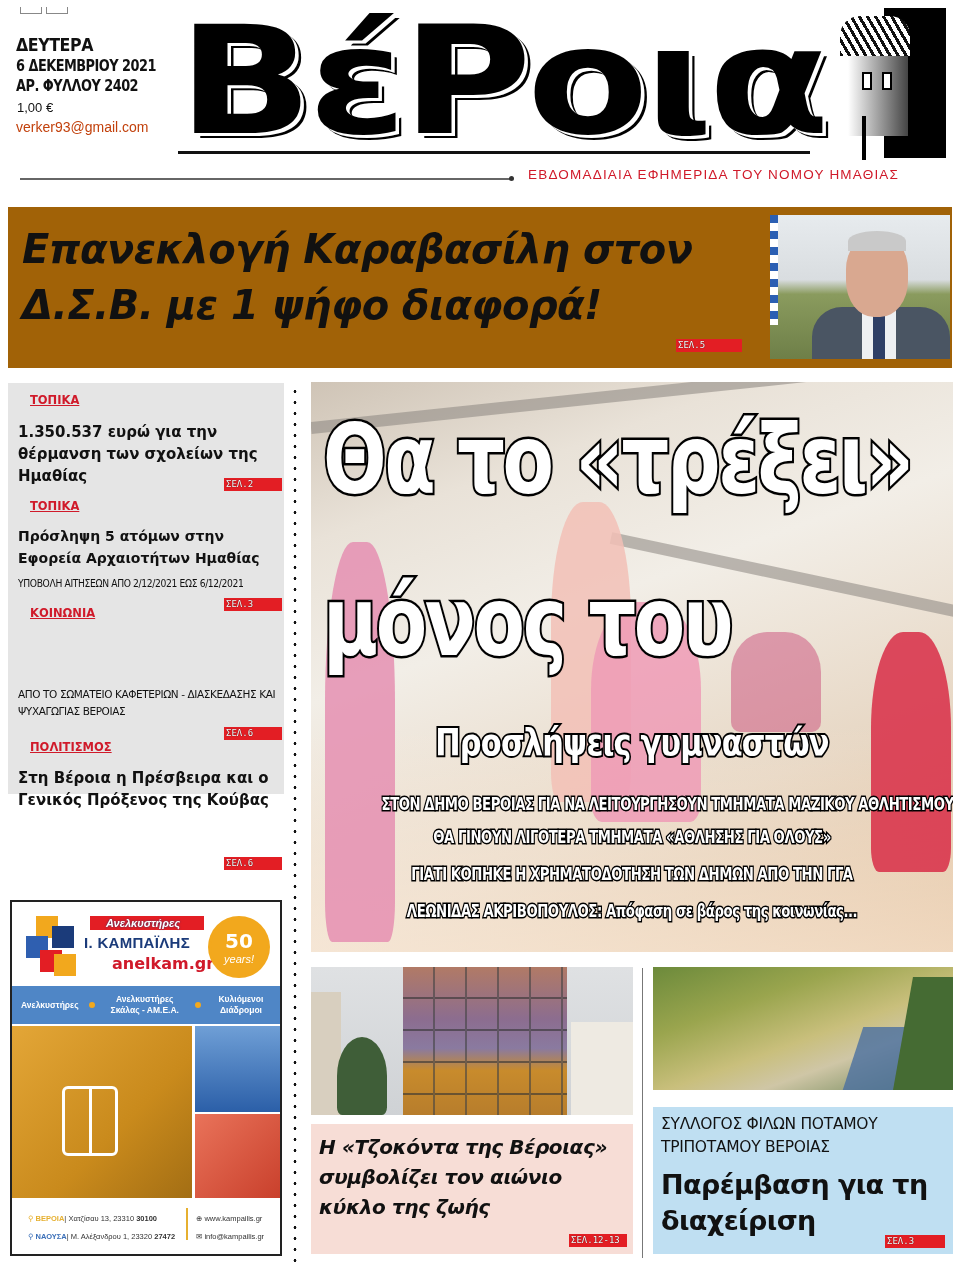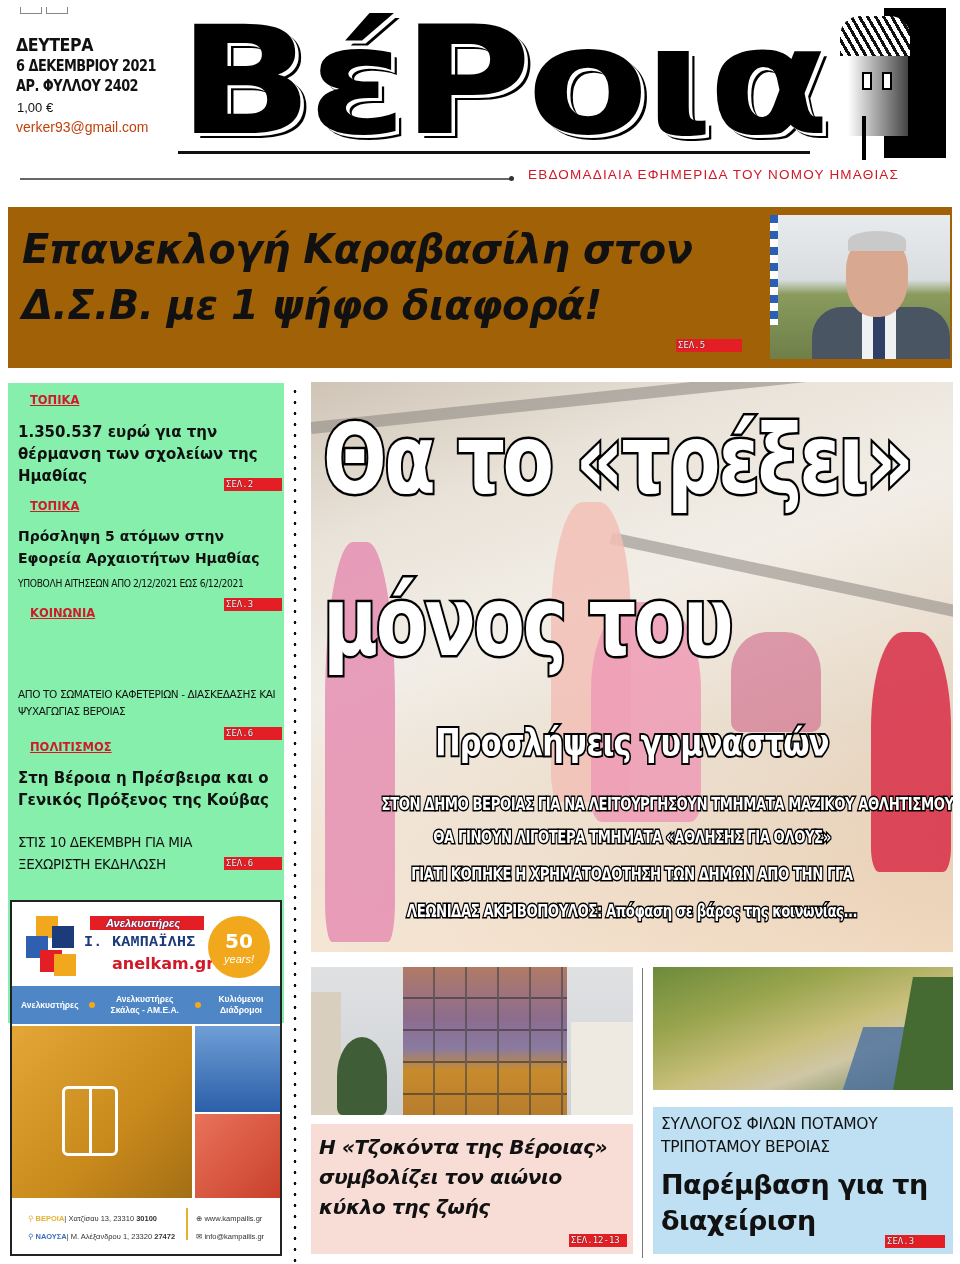--- a/index.html
+++ b/index.html
@@ -46,21 +46,21 @@
   .lead-banner .photo .flag { position: absolute; left: 0; top: 0; width: 8px; height: 110px; background: repeating-linear-gradient(180deg, #2b5fb3 0 8px, #fff 8px 16px); }
   .lead-banner .photo .face { position: absolute; left: 76px; top: 22px; width: 62px; height: 80px; border-radius: 40% 40% 45% 45%; background: #d9a890; }
   .lead-banner .photo .hair { position: absolute; left: 78px; top: 16px; width: 58px; height: 20px; border-radius: 50% 50% 0 0; background: #c9c9c9; }
   .lead-banner .photo .suit { position: absolute; left: 42px; top: 92px; width: 138px; height: 60px; background: #4a5563; border-radius: 30px 30px 0 0; }
   .lead-banner .photo .shirt { position: absolute; left: 92px; top: 92px; width: 34px; height: 60px; background: #eef0f2; }
   .lead-banner .photo .tie { position: absolute; left: 103px; top: 98px; width: 12px; height: 54px; background: #2f3f66; }
 
   .page-tag { position: absolute; height: 13px; background: #e31e24; color: #fff; font-family: "DejaVu Sans Mono", monospace; font-size: 9px; line-height: 13px; padding-left: 2px; text-shadow: 0 0 1px #000; }
 
   
-  .briefs { position: absolute; left: 8px; top: 383px; width: 276px; height: 640px; background: #86efac; }
+  .briefs { position: absolute; left: 8px; top: 383px; width: 276px; height: 411px; background: #e5e5e5; }
   .brief-cat { position: absolute; left: 22px; font-family: "DejaVu Sans", sans-serif; font-weight: bold; font-size: 11.5px; color: #d01a2a; text-decoration: underline; }
   .brief-title { position: absolute; left: 10px; width: 264px; font-family: "DejaVu Sans", sans-serif; font-size: 15px; line-height: 22px; color: #111; font-weight: 600; }
   .brief-sub { position: absolute; left: 10px; width: 268px; font-family: "DejaVu Sans", sans-serif; font-size: 11px; line-height: 17px; color: #111; letter-spacing: -0.4px; }
   .brief-sub.narrow { font-size: 10px; transform: scaleX(0.92); transform-origin: left; white-space: nowrap; }
 
   .dotted-sep { position: absolute; left: 293px; top: 386px; width: 4px; height: 878px; background: radial-gradient(circle, #111 1.3px, transparent 1.6px) 0 0 / 4px 11px repeat-y; }
 
   
   .main-story { position: absolute; left: 311px; top: 382px; width: 642px; height: 570px; overflow: hidden;
     background:
@@ -86,21 +86,21 @@
     color: #fff; font-size: 17px; line-height: 30px; letter-spacing: -0.6px; white-space: nowrap;
     -webkit-text-stroke: 3px #000; paint-order: stroke fill;
     transform: scaleX(0.78);
   }
 
   
   .ad { position: absolute; left: 10px; top: 900px; width: 272px; height: 356px; border: 2px solid #222; background: #fff; overflow: hidden; }
   .ad .cubes { position: absolute; left: 14px; top: 14px; width: 50px; height: 60px; }
   .ad .cube { position: absolute; width: 22px; height: 22px; }
   .ad .brand-kicker { position: absolute; left: 70px; top: 14px; width: 122px; height: 14px; background: linear-gradient(90deg, transparent 0 8px, #e31e24 8px); color: #fff; font-size: 11px; font-weight: bold; text-align: center; line-height: 14px; font-style: italic; text-shadow: 0 0 2px #1b3b7a; }
-  .ad .brand-name { position: absolute; left: 72px; top: 32px; font-family: Liberation Mono, monospace; font-weight: bold; font-size: 15px; color: #1b3b7a; letter-spacing: 0.3px; }
+  .ad .brand-name { position: absolute; left: 72px; top: 32px; font-family: Liberation Sans, sans-serif; font-weight: bold; font-size: 15px; color: #1b3b7a; letter-spacing: 0.3px; }
   .ad .brand-url { position: absolute; left: 100px; top: 52px; font-family: "DejaVu Sans", sans-serif; font-weight: bold; font-size: 16px; color: #d01a2a; }
   .ad .badge { position: absolute; left: 196px; top: 14px; width: 62px; height: 62px; border-radius: 50%; background: #f2a81d; border: 3px dotted #f2a81d; color: #fff; text-align: center; }
   .ad .badge .num { font-family: "DejaVu Sans", sans-serif; font-weight: bold; font-size: 20px; line-height: 24px; margin-top: 10px; }
   .ad .badge .yrs { font-size: 11px; font-style: italic; line-height: 12px; }
   .ad .services { position: absolute; left: 0; top: 84px; width: 268px; height: 38px; background: #4f86c6; display: flex; align-items: center; justify-content: space-around; padding: 0 4px; }
   .ad .services span { color: #fff; font-size: 8.5px; font-weight: bold; text-align: center; line-height: 11px; }
   .ad .services .dot { width: 6px; height: 6px; border-radius: 50%; background: #f2a81d; }
   .ad .img-main { position: absolute; left: 0; top: 124px; width: 180px; height: 172px; background: linear-gradient(135deg, #e3a637, #c98a1c 60%, #a36e14); }
   .ad .img-main .lift { position: absolute; left: 50px; top: 60px; width: 56px; height: 70px; border: 3px solid #fff; border-radius: 6px; }
   .ad .img-main .lift::after { content: ""; position: absolute; left: 24px; top: 0; width: 3px; height: 64px; background: #fff; }
@@ -193,21 +193,20 @@
   <div class="brief-title" style="top:142px;font-size:14px;">Πρόσληψη 5 ατόμων στην Εφορεία Αρχαιοτήτων Ημαθίας</div>
   <div class="brief-sub narrow" style="top:192px">ΥΠΟΒΟΛΗ ΑΙΤΗΣΕΩΝ ΑΠΟ 2/12/2021 ΕΩΣ 6/12/2021</div>
   <div class="page-tag" style="left:216px;top:215px;width:58px;">ΣΕΛ.3</div>
 
   <div class="brief-cat" style="top:223px">ΚΟΙΝΩΝΙΑ</div>
   <div class="brief-sub" style="top:303px;width:262px;font-size:10.5px;">ΑΠΟ ΤΟ ΣΩΜΑΤΕΙΟ ΚΑΦΕΤΕΡΙΩΝ - ΔΙΑΣΚΕΔΑΣΗΣ ΚΑΙ ΨΥΧΑΓΩΓΙΑΣ ΒΕΡΟΙΑΣ</div>
   <div class="page-tag" style="left:216px;top:344px;width:58px;">ΣΕΛ.6</div>
 
   <div class="brief-cat" style="top:357px">ΠΟΛΙΤΙΣΜΟΣ</div>
   <div class="brief-title" style="top:384px">Στη Βέροια  η Πρέσβειρα και ο Γενικός Πρόξενος της Κούβας</div>
-  <div class="brief-sub" style="top:448px;font-size:13.5px;line-height:22px;width:230px;">ΣΤΙΣ 10 ΔΕΚΕΜΒΡΗ ΓΙΑ ΜΙΑ ΞΕΧΩΡΙΣΤΗ ΕΚΔΗΛΩΣΗ</div>
   <div class="page-tag" style="left:216px;top:474px;width:58px;">ΣΕΛ.6</div>
 </div>
 
 <div class="dotted-sep"></div>
 
 <div class="main-story">
   <div class="beam" style="left:0;top:40px;width:680px;transform:rotate(-6deg);"></div>
   <div class="beam" style="left:300px;top:150px;width:400px;transform:rotate(12deg);"></div>
   <div class="person" style="left:14px;top:160px;width:70px;height:400px;background:#e58fb2;"></div>
   <div class="person" style="left:240px;top:120px;width:80px;height:300px;background:#f2c0b6;"></div>

